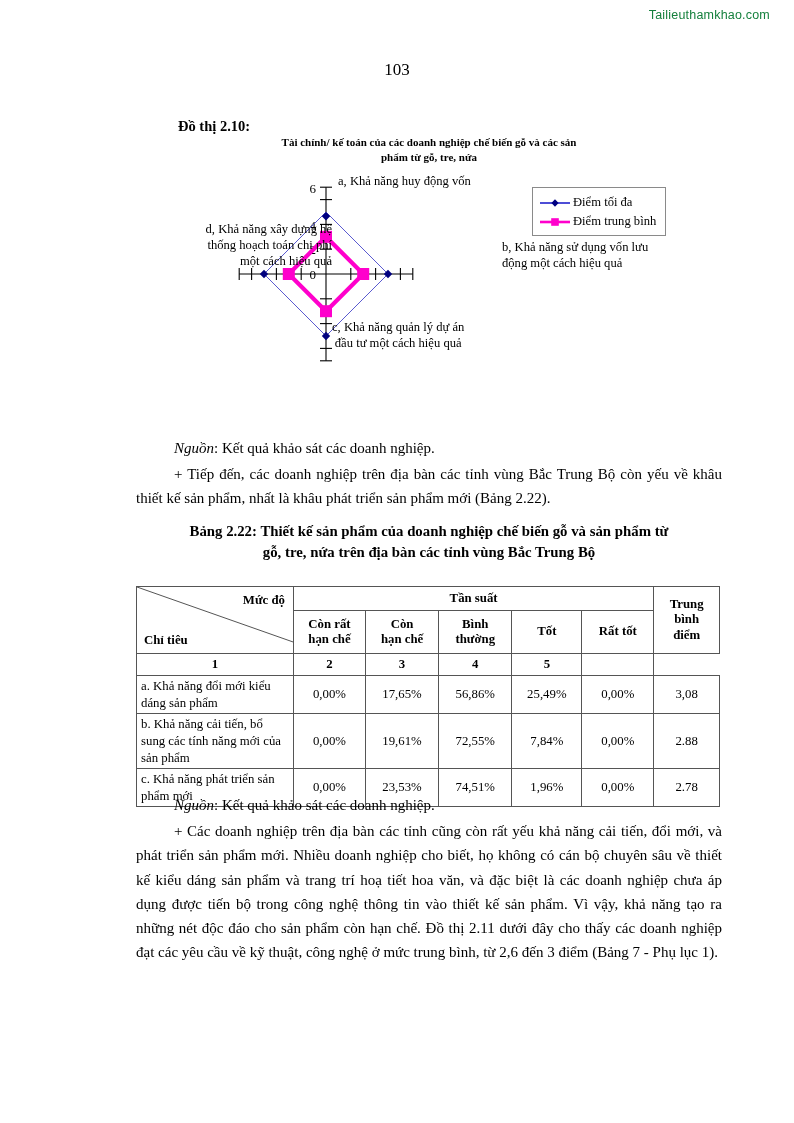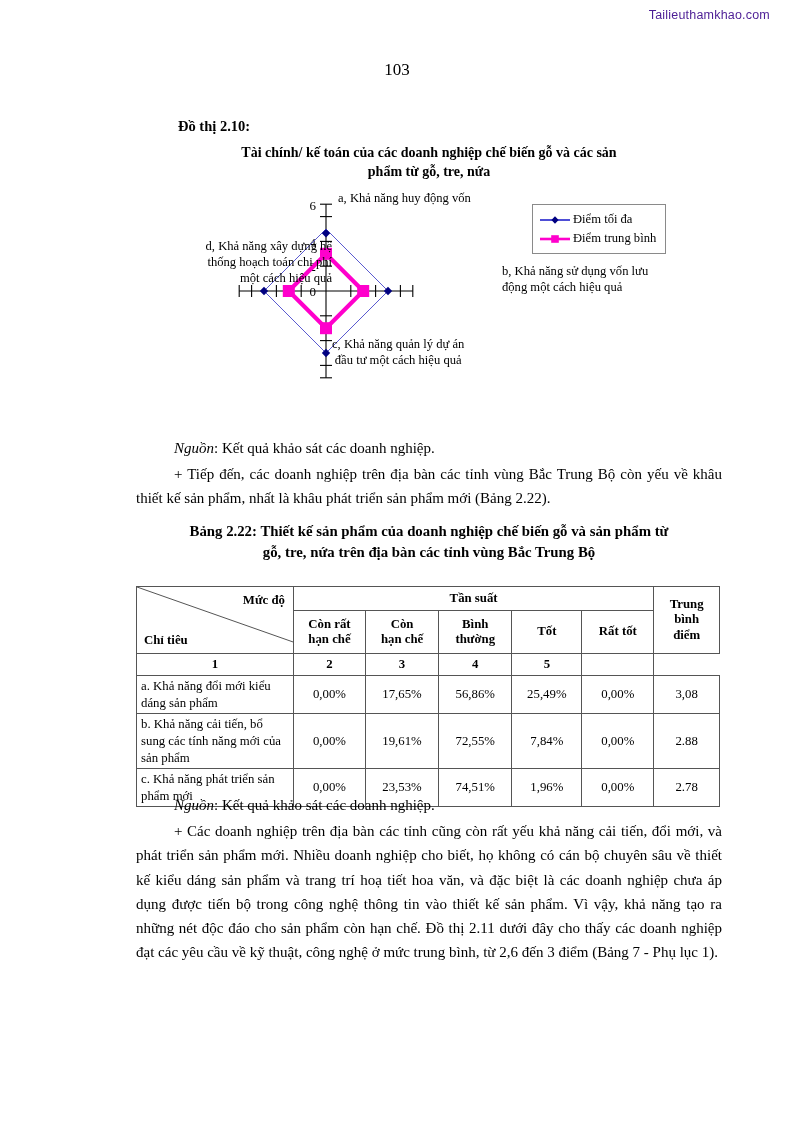--- a/index.html
+++ b/index.html
@@ -23,21 +23,21 @@
     height: 1123px;
   }
 
   
   .watermark {
     position: absolute;
     top: 8px;
     right: 24px;
     font-family: "Liberation Sans", sans-serif;
     font-size: 12.5px;
-    color: #4c1d95;
+    color: #15803d;
     letter-spacing: .2px;
     white-space: nowrap;
   }
 
   
   .page-number {
     position: absolute;
     top: 60px;
     left: 0;
     width: 794px;
@@ -52,24 +52,23 @@
     top: 118px;
     width: 586px;
   }
   .figure-number {
     font-weight: bold;
     font-size: 14.5px;
     margin-left: 42px;
   }
   .figure-title {
     font-weight: bold;
-    font-size: 14px;
+    font-size: 11px;
     text-align: center;
     line-height: 1.35;
-    margin-top: 9px;
     padding: 0 58px;
   }
 
   
   .chart-area {
     position: relative;
     height: 210px;
     margin-top: 6px;
   }
   .chart-svg {
@@ -77,21 +76,21 @@
     left: 0;
     top: 0;
   }
   .axis-caption {
     position: absolute;
     font-size: 12.6px;
     line-height: 1.28;
     white-space: nowrap;
   }
   .cap-a { left: 202px; top: 2px; text-align: center; }
-  .cap-b { left: 366px; top: 75px; text-align: left; white-space: normal; width: 178px; }
+  .cap-b { left: 366px; top: 68px; text-align: left; white-space: normal; width: 178px; }
   .cap-c { left: 196px; top: 148px; text-align: center; }
   .cap-d { left: 18px; top: 50px; text-align: right; width: 178px; white-space: normal; }
 
   .legend-box {
     position: absolute;
     left: 396px;
     top: -8px;
     border: 1px solid #8a8a8a;
     background: #ffffff;
     padding: 5px 9px 5px 7px;

